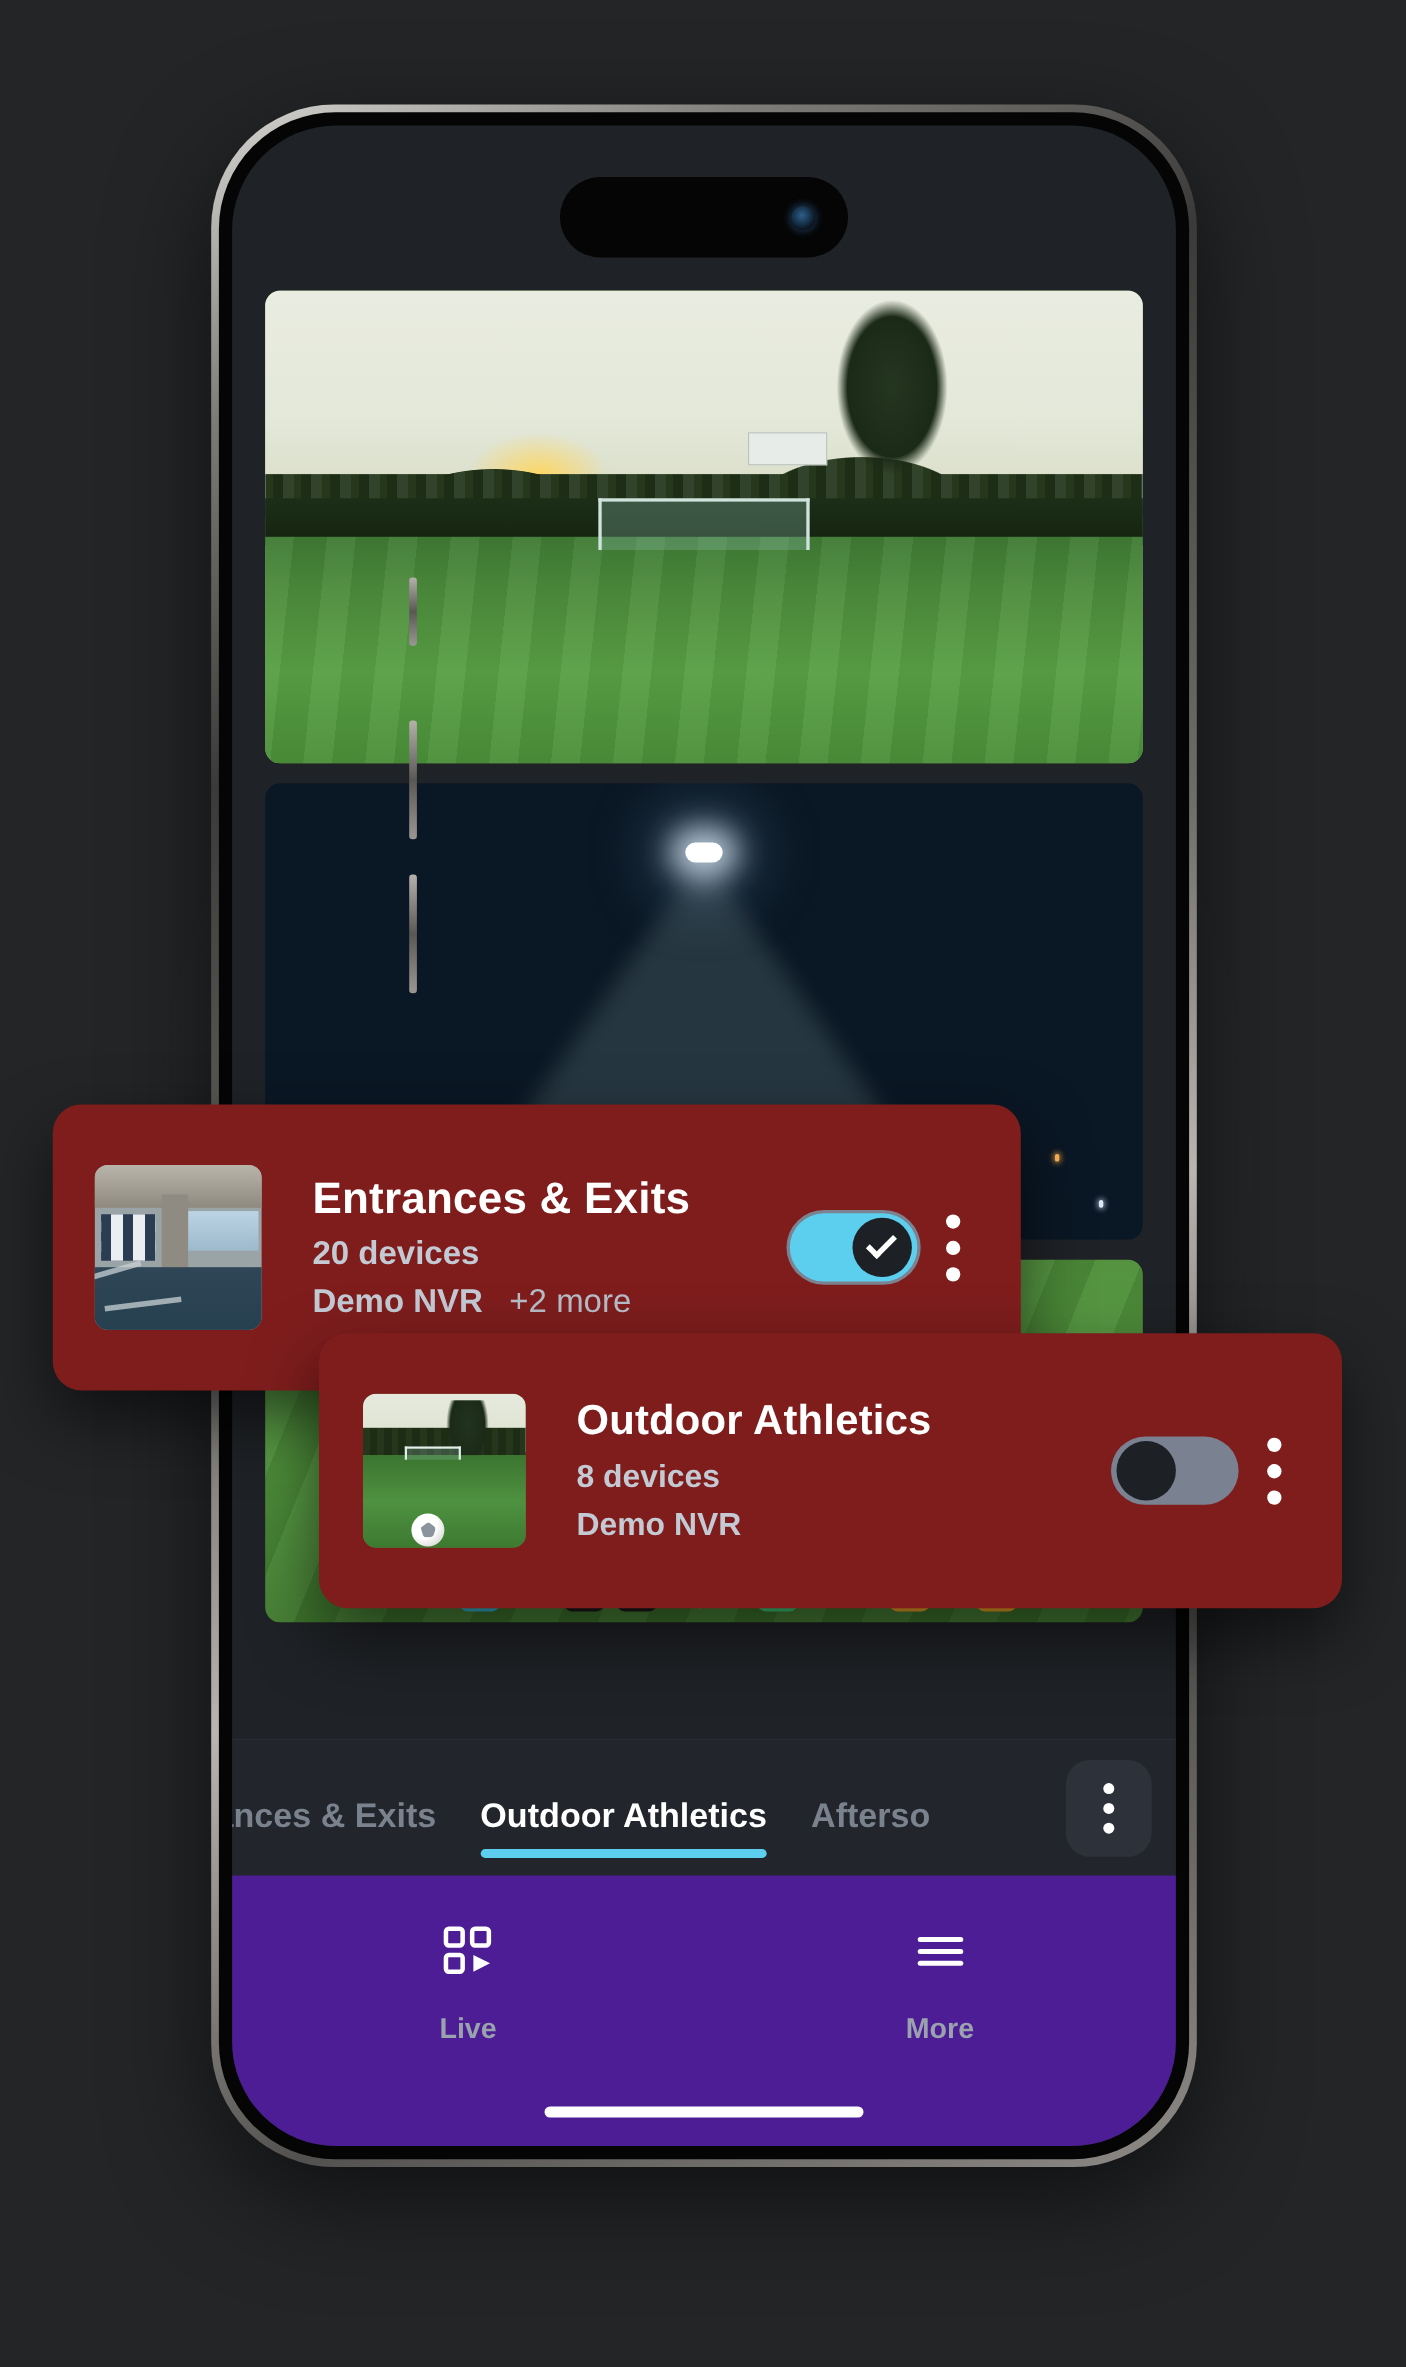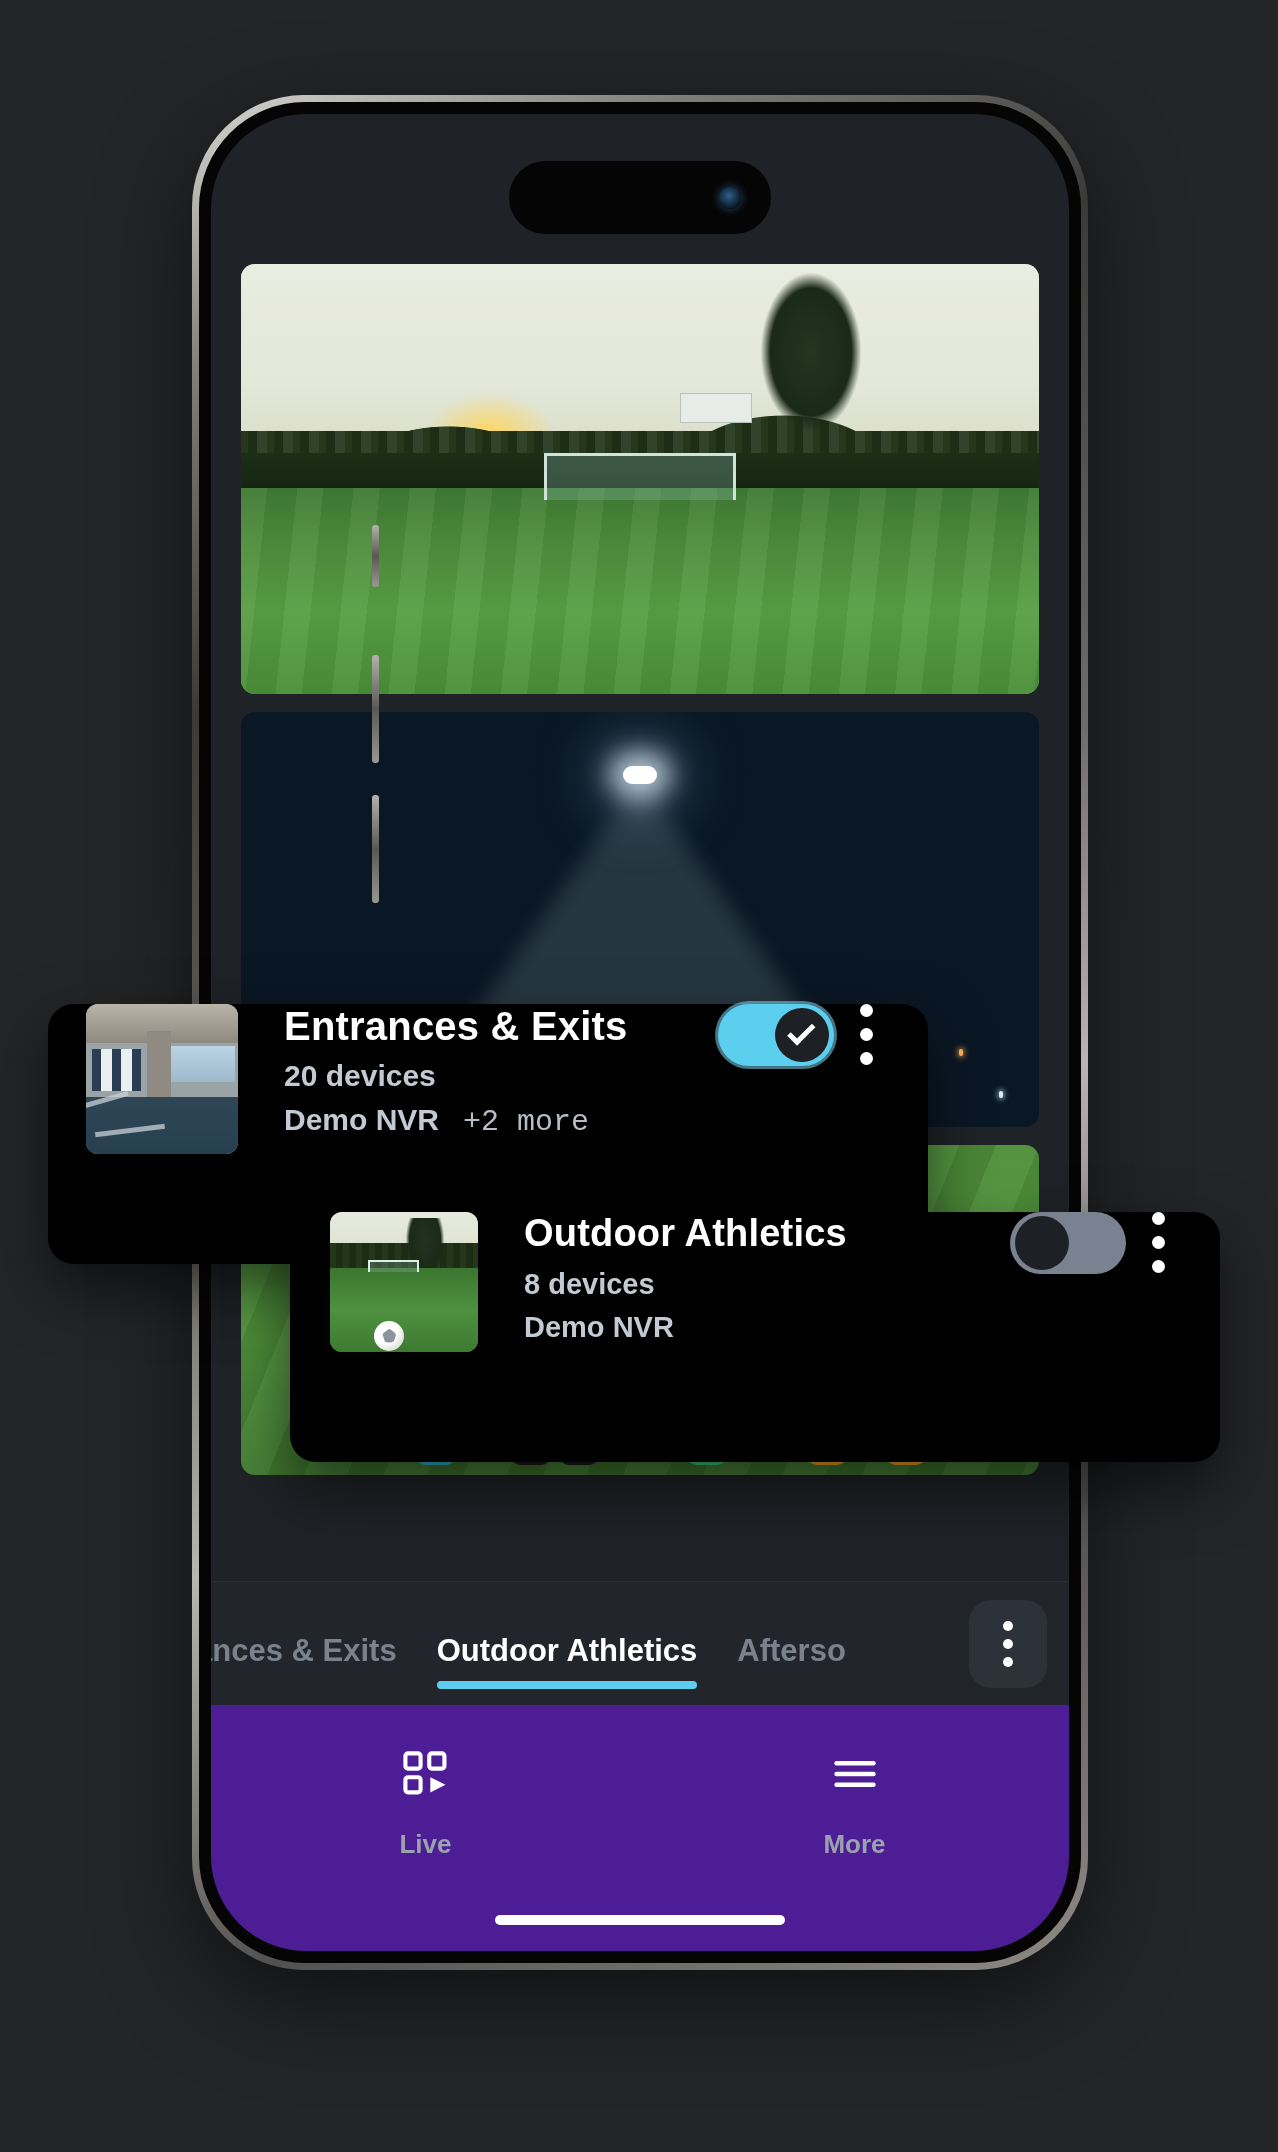--- a/index.html
+++ b/index.html
@@ -195,41 +195,41 @@
   .nav-item{ width:150px; display:flex; flex-direction:column; align-items:center; gap:12px; }
   .nav-icon{ width:96px; height:86px; display:flex; align-items:center; justify-content:center; border-radius:24px; }
   .nav-item.active .nav-icon{ background:#2f343c; }
   .nav-label{ font-size:26px; color:#9aa2ad; font-weight:600; }
   .nav-item.active .nav-label{ color:#fff; }
   .home-ind{ position:absolute; left:50%; transform:translateX(-50%); bottom:26px;
       width:290px; height:10px; border-radius:5px; background:#fff; }
 
   
   .ov-card{
-    position:absolute; background:#000000; border-radius:26px; z-index:60;
+    position:absolute; background:#7f1d1d; border-radius:26px; z-index:60;
     box-shadow: 0 26px 60px rgba(0,0,0,.55);
-    display:flex; 
+    display:flex; align-items:center;
   }
   .ov-card.c1{ left:48px; top:1004px; width:880px; height:260px; padding: 0 30px 0 38px; }
   .ov-card.c2{ left:290px; top:1212px; width:930px; height:250px; padding: 0 30px 0 40px; }
   .ov-thumb{ flex:0 0 auto; border-radius:12px; overflow:hidden; position:relative; }
   .c1 .ov-thumb{ width:152px; height:150px; }
   .c2 .ov-thumb{ width:148px; height:140px; }
   .ov-body{ flex:1; padding-left:46px; }
   .ov-title{ color:#fff; font-weight:700; letter-spacing:.2px; }
   .c1 .ov-title{ font-size:40px; }
   .c2 .ov-title{ font-size:38px; }
   .ov-sub{ color:#c4cad3; font-weight:600; margin-top:10px; }
   .c1 .ov-sub{ font-size:30px; }
   .c2 .ov-sub{ font-size:29px;margin-top:13px; }
   .ov-meta{ display:flex; align-items:baseline; gap:24px; margin-top:10px; }
   .ov-meta span{ color:#c4cad3; font-weight:600; }
   .c1 .ov-meta span{ font-size:30px; }
   .c2 .ov-meta span{ font-size:29px; }
-  .ov-meta .more{ font-weight:400; color:#b6bdc7;font-family:Liberation Mono, monospace; }
+  .ov-meta .more{ font-weight:400; color:#b6bdc7; }
 
   .toggle{ flex:0 0 auto; width:116px; height:62px; border-radius:34px; position:relative; }
   .toggle.on{ background:#5ccfee; box-shadow: 0 0 0 3px rgba(124,214,240,.55); }
   .toggle.off{ background:#7a8190; }
   .knob{ position:absolute; top:4px; width:54px; height:54px; border-radius:50%; background:#1d2024;
       display:flex; align-items:center; justify-content:center; }
   .toggle.on .knob{ right:5px; }
   .toggle.off .knob{ left:5px; }
   .check{ width:26px; height:14px; border-left:5px solid #fff; border-bottom:5px solid #fff;
       transform: rotate(-45deg) translate(2px,-3px); }

